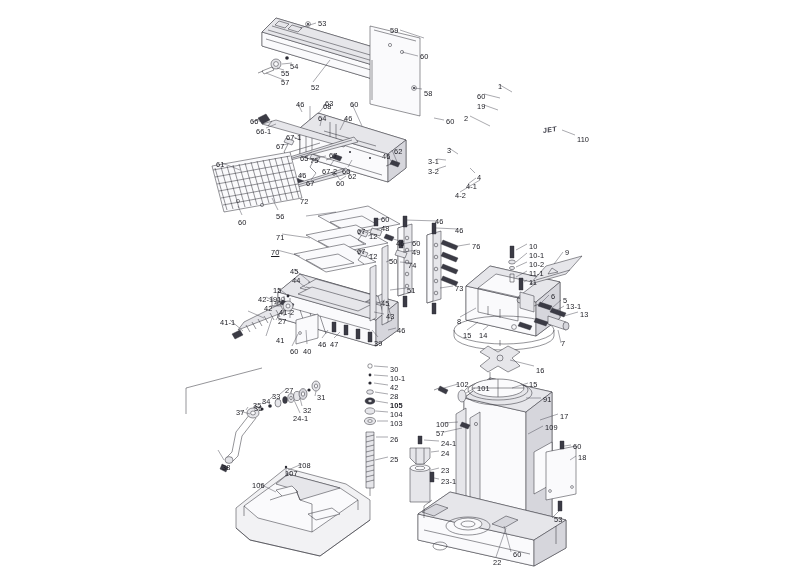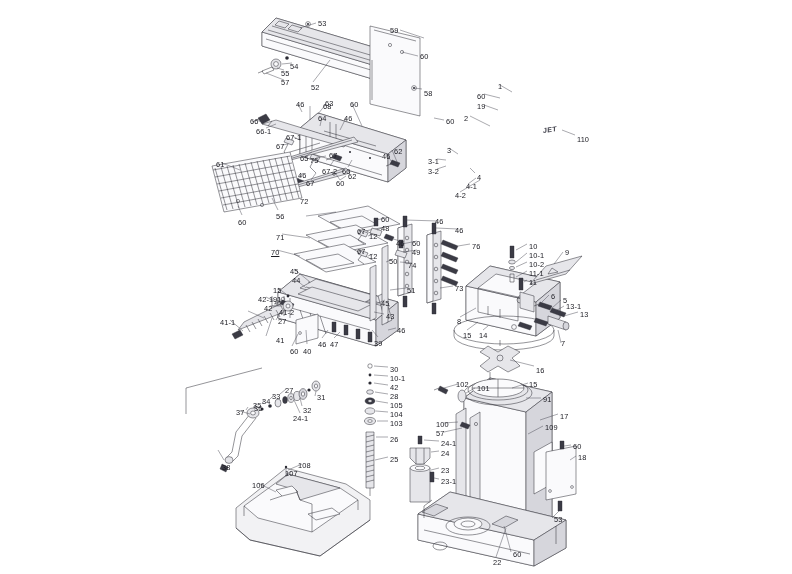--- a/index.html
+++ b/index.html
@@ -678,21 +678,21 @@
       <div class="lbl" style="left: 436px; top: 430px;">57</div>
       <div class="lbl" style="left: 573px; top: 443px;">60</div>
       <div class="lbl" style="left: 578px; top: 454px;">18</div>
       <div class="lbl" style="left: 554px; top: 516px;">53</div>
       <div class="lbl" style="left: 513px; top: 551px;">60</div>
       <div class="lbl" style="left: 493px; top: 559px;">22</div>
       <div class="lbl" style="left: 390px; top: 366px;">30</div>
       <div class="lbl" style="left: 390px; top: 375px;">10-1</div>
       <div class="lbl" style="left: 390px; top: 384px;">42</div>
       <div class="lbl" style="left: 390px; top: 393px;">28</div>
-      <div class="lbl" style="left: 390px; top: 402px;">105</div>
+      <div class="lbl" style="left: 390px; top: 402px; font-weight: bold;">105</div>
       <div class="lbl" style="left: 390px; top: 411px;">104</div>
       <div class="lbl" style="left: 390px; top: 420px;">103</div>
       <div class="lbl" style="left: 390px; top: 436px;">26</div>
       <div class="lbl" style="left: 390px; top: 456px;">25</div>
       <div class="lbl" style="left: 441px; top: 440px;">24-1</div>
       <div class="lbl" style="left: 441px; top: 450px;">24</div>
       <div class="lbl" style="left: 441px; top: 467px;">23</div>
       <div class="lbl" style="left: 441px; top: 478px;">23-1</div>
       <div class="lbl" style="left: 285px; top: 387px;">27</div>
       <div class="lbl" style="left: 272px; top: 393px;">33</div>

